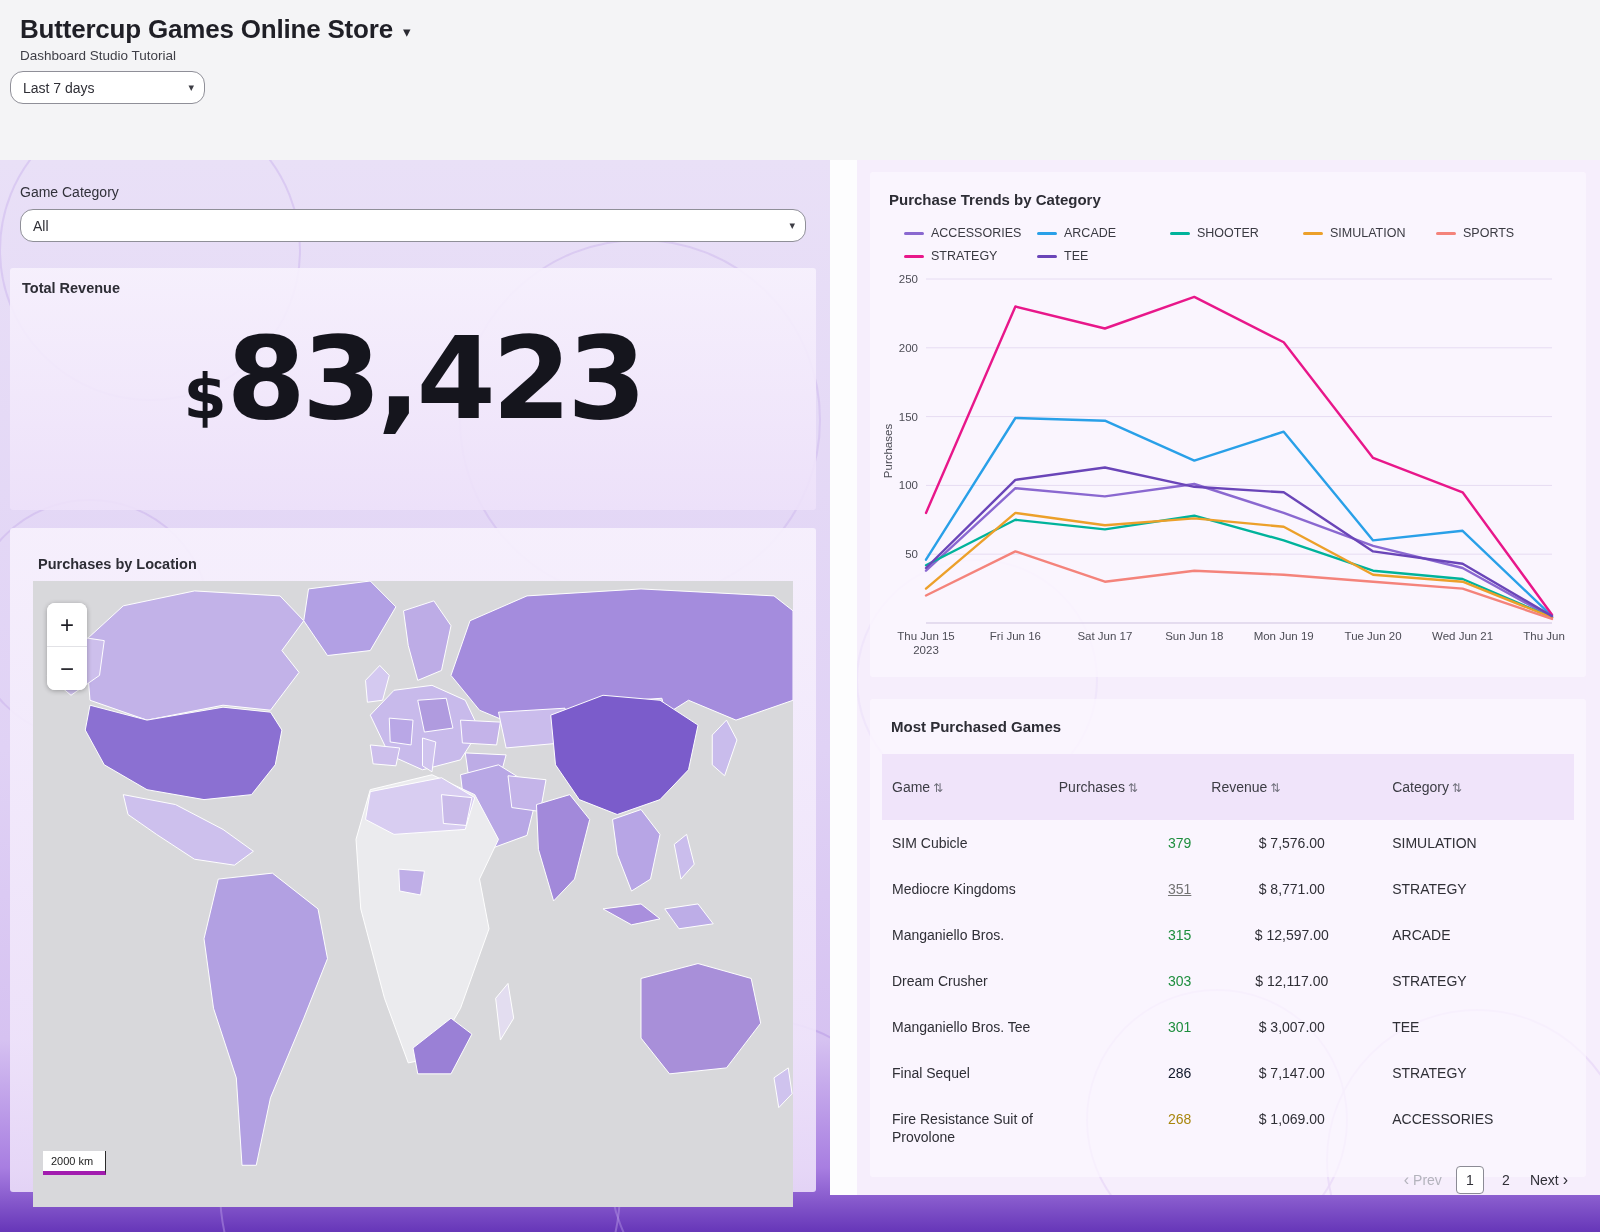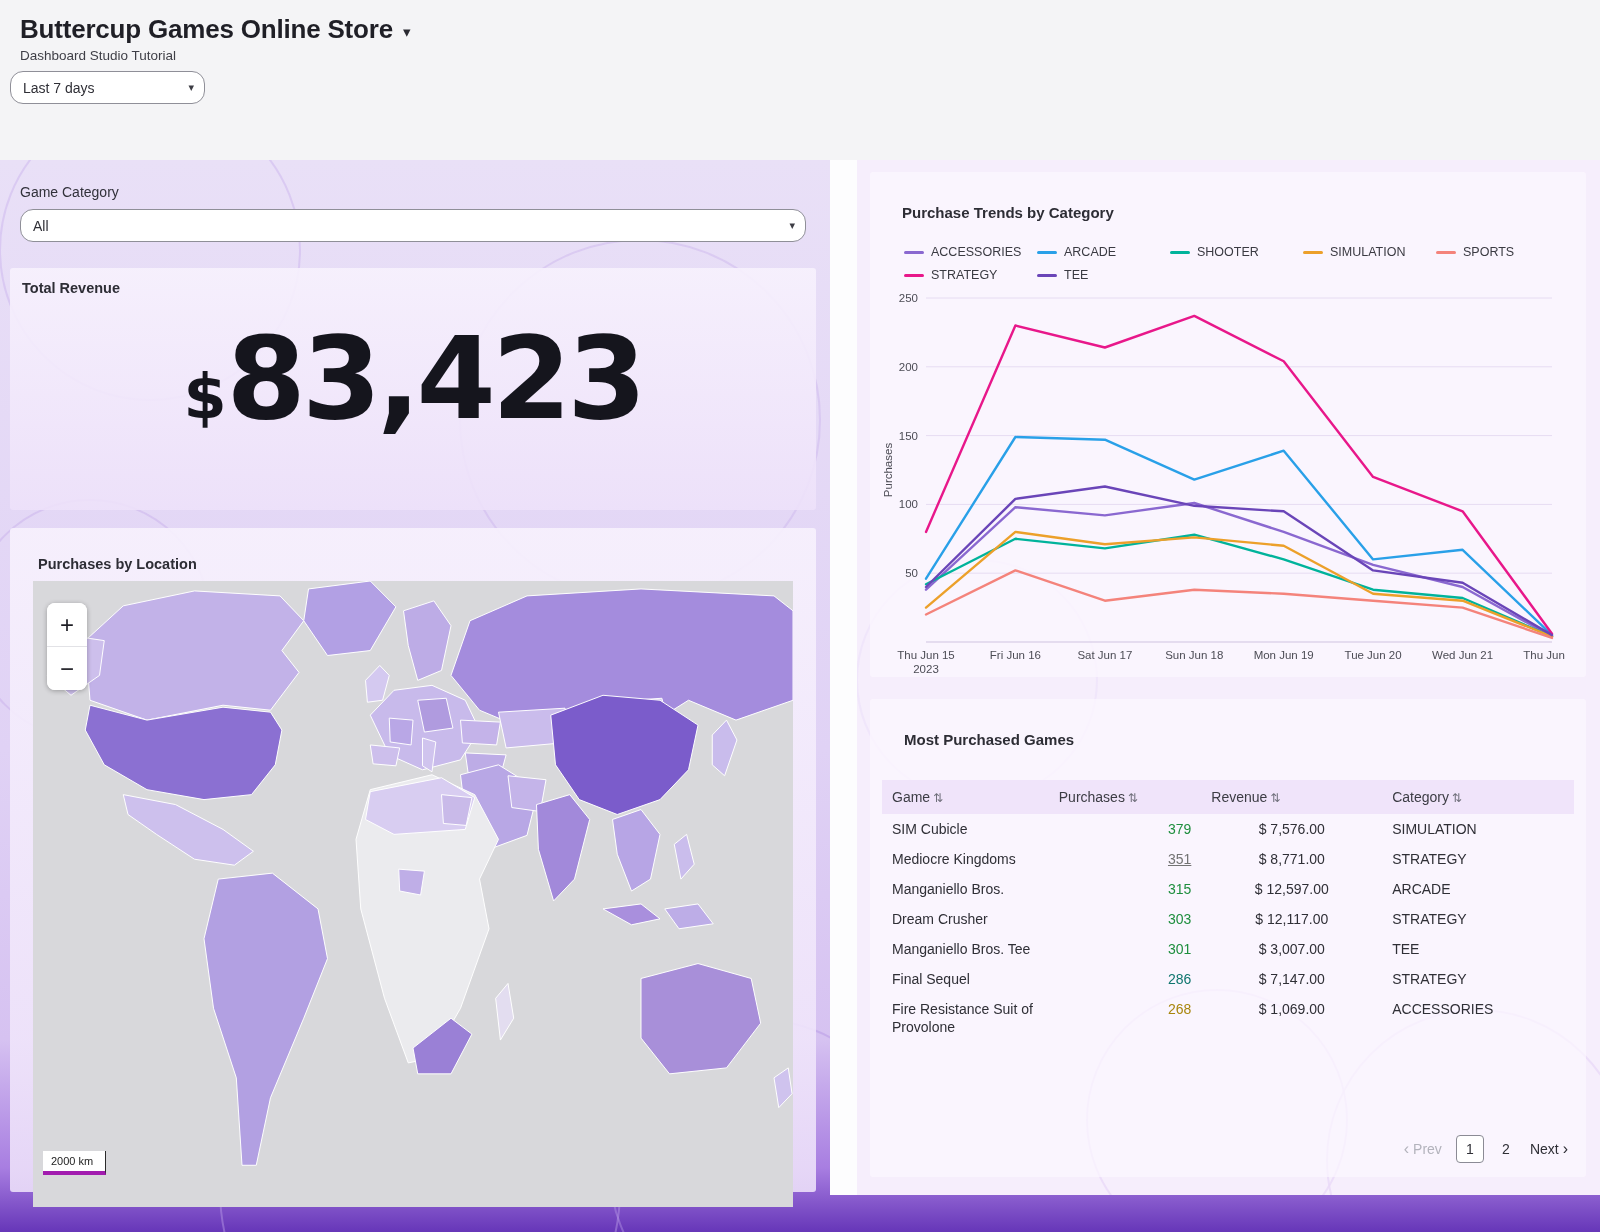--- a/index.html
+++ b/index.html
@@ -56,37 +56,37 @@
     position:absolute;left:10px;bottom:32px;background:#fff;
     padding:4px 12px 4px 8px;font-size:11px;color:#222;
     border-bottom:4px solid #a21caf;border-right:1px solid #2a2a2a;
   }
   
   .right-col{position:absolute;left:857px;top:0;width:743px;height:1035px;background:#f6eefc;}
   .rcard{
     position:relative;box-sizing:border-box;border-radius:3px;
     background:rgba(252,248,255,0.7);
   }
-  .rcard h3{margin:18px;padding:10px 4px 6px;font-size:15px;font-weight:700;color:#2d2d35;}
+  .rcard h3{margin:5px;padding:10px 4px 6px;font-size:15px;font-weight:700;color:#2d2d35;}
   .chart-card{margin:12px 14px 0 13px;height:505px;padding:4px 10px;}
   .legend{display:flex;flex-wrap:wrap;width:680px;margin:12px 0 4px 24px;row-gap:9px;}
   .legend-item{display:flex;align-items:center;gap:7px;width:133px;cursor:pointer;}
   .legend-item .swatch{display:inline-block;width:20px;height:3px;border-radius:2px;}
   .legend-item .lg-label{font-size:12.5px;color:#3a3a42;}
   #trend-chart{display:block;margin-top:6px;}
   #trend-chart text.tick{font-family:"Liberation Sans",sans-serif;font-size:11.5px;fill:#4c4c55;}
   
   .table-card{margin:22px 14px 0 13px;height:478px;padding:4px 12px 12px;display:flex;flex-direction:column;}
   table.games{width:100%;border-collapse:collapse;font-size:14px;margin-top:8px;}
   table.games th{
     text-align:left;font-weight:400;color:#3c3c44;background:#f0e4fa;
-    padding:9px 10px;white-space:nowrap;cursor:pointer;
+    padding:25px 10px;white-space:nowrap;cursor:pointer;
   }
   table.games th .sort{color:#6e6e79;font-size:12px;margin-left:3px;}
-  table.games td{padding:6px 10px;color:#2f2f36;vertical-align:top;line-height:18px;}
+  table.games td{padding:14px 10px;color:#2f2f36;vertical-align:top;line-height:18px;}
   .col-0{width:150px;} .col-1{width:135px;} .col-2{width:165px;} .col-3{width:175px;}
   td.c-purch{text-align:right;padding-right:26px;}
   td.c-rev{text-align:center;padding-right:30px;}
   
   .pager{margin-top:auto;display:flex;align-items:center;justify-content:flex-end;gap:14px;padding:6px 6px 2px;font-size:14px;}
   .pager-prev{display:flex;align-items:center;gap:4px;color:#b3b3bc;cursor:default;}
   .pager-next{display:flex;align-items:center;gap:4px;color:#2f2f36;cursor:pointer;font-weight:400;}
   .chev{font-size:16px;line-height:1;}
   .page-buttons{display:flex;gap:12px;align-items:center;}
   .page-btn{
@@ -319,21 +319,21 @@
                 <td class="c-cat">STRATEGY</td>
               </tr>
               <tr>
                 <td class="c-game">Manganiello Bros. Tee</td>
                 <td class="c-purch" style="color: rgb(30, 142, 62);">301</td>
                 <td class="c-rev">$ 3,007.00</td>
                 <td class="c-cat">TEE</td>
               </tr>
               <tr>
                 <td class="c-game">Final Sequel</td>
-                <td class="c-purch" style="color: #0f766e;">286</td>
+                <td class="c-purch" style="color: #0f172a;">286</td>
                 <td class="c-rev">$ 7,147.00</td>
                 <td class="c-cat">STRATEGY</td>
               </tr>
               <tr>
                 <td class="c-game">Fire Resistance Suit of Provolone</td>
                 <td class="c-purch" style="color: rgb(168, 134, 13);">268</td>
                 <td class="c-rev">$ 1,069.00</td>
                 <td class="c-cat">ACCESSORIES</td>
               </tr>
             </tbody>

